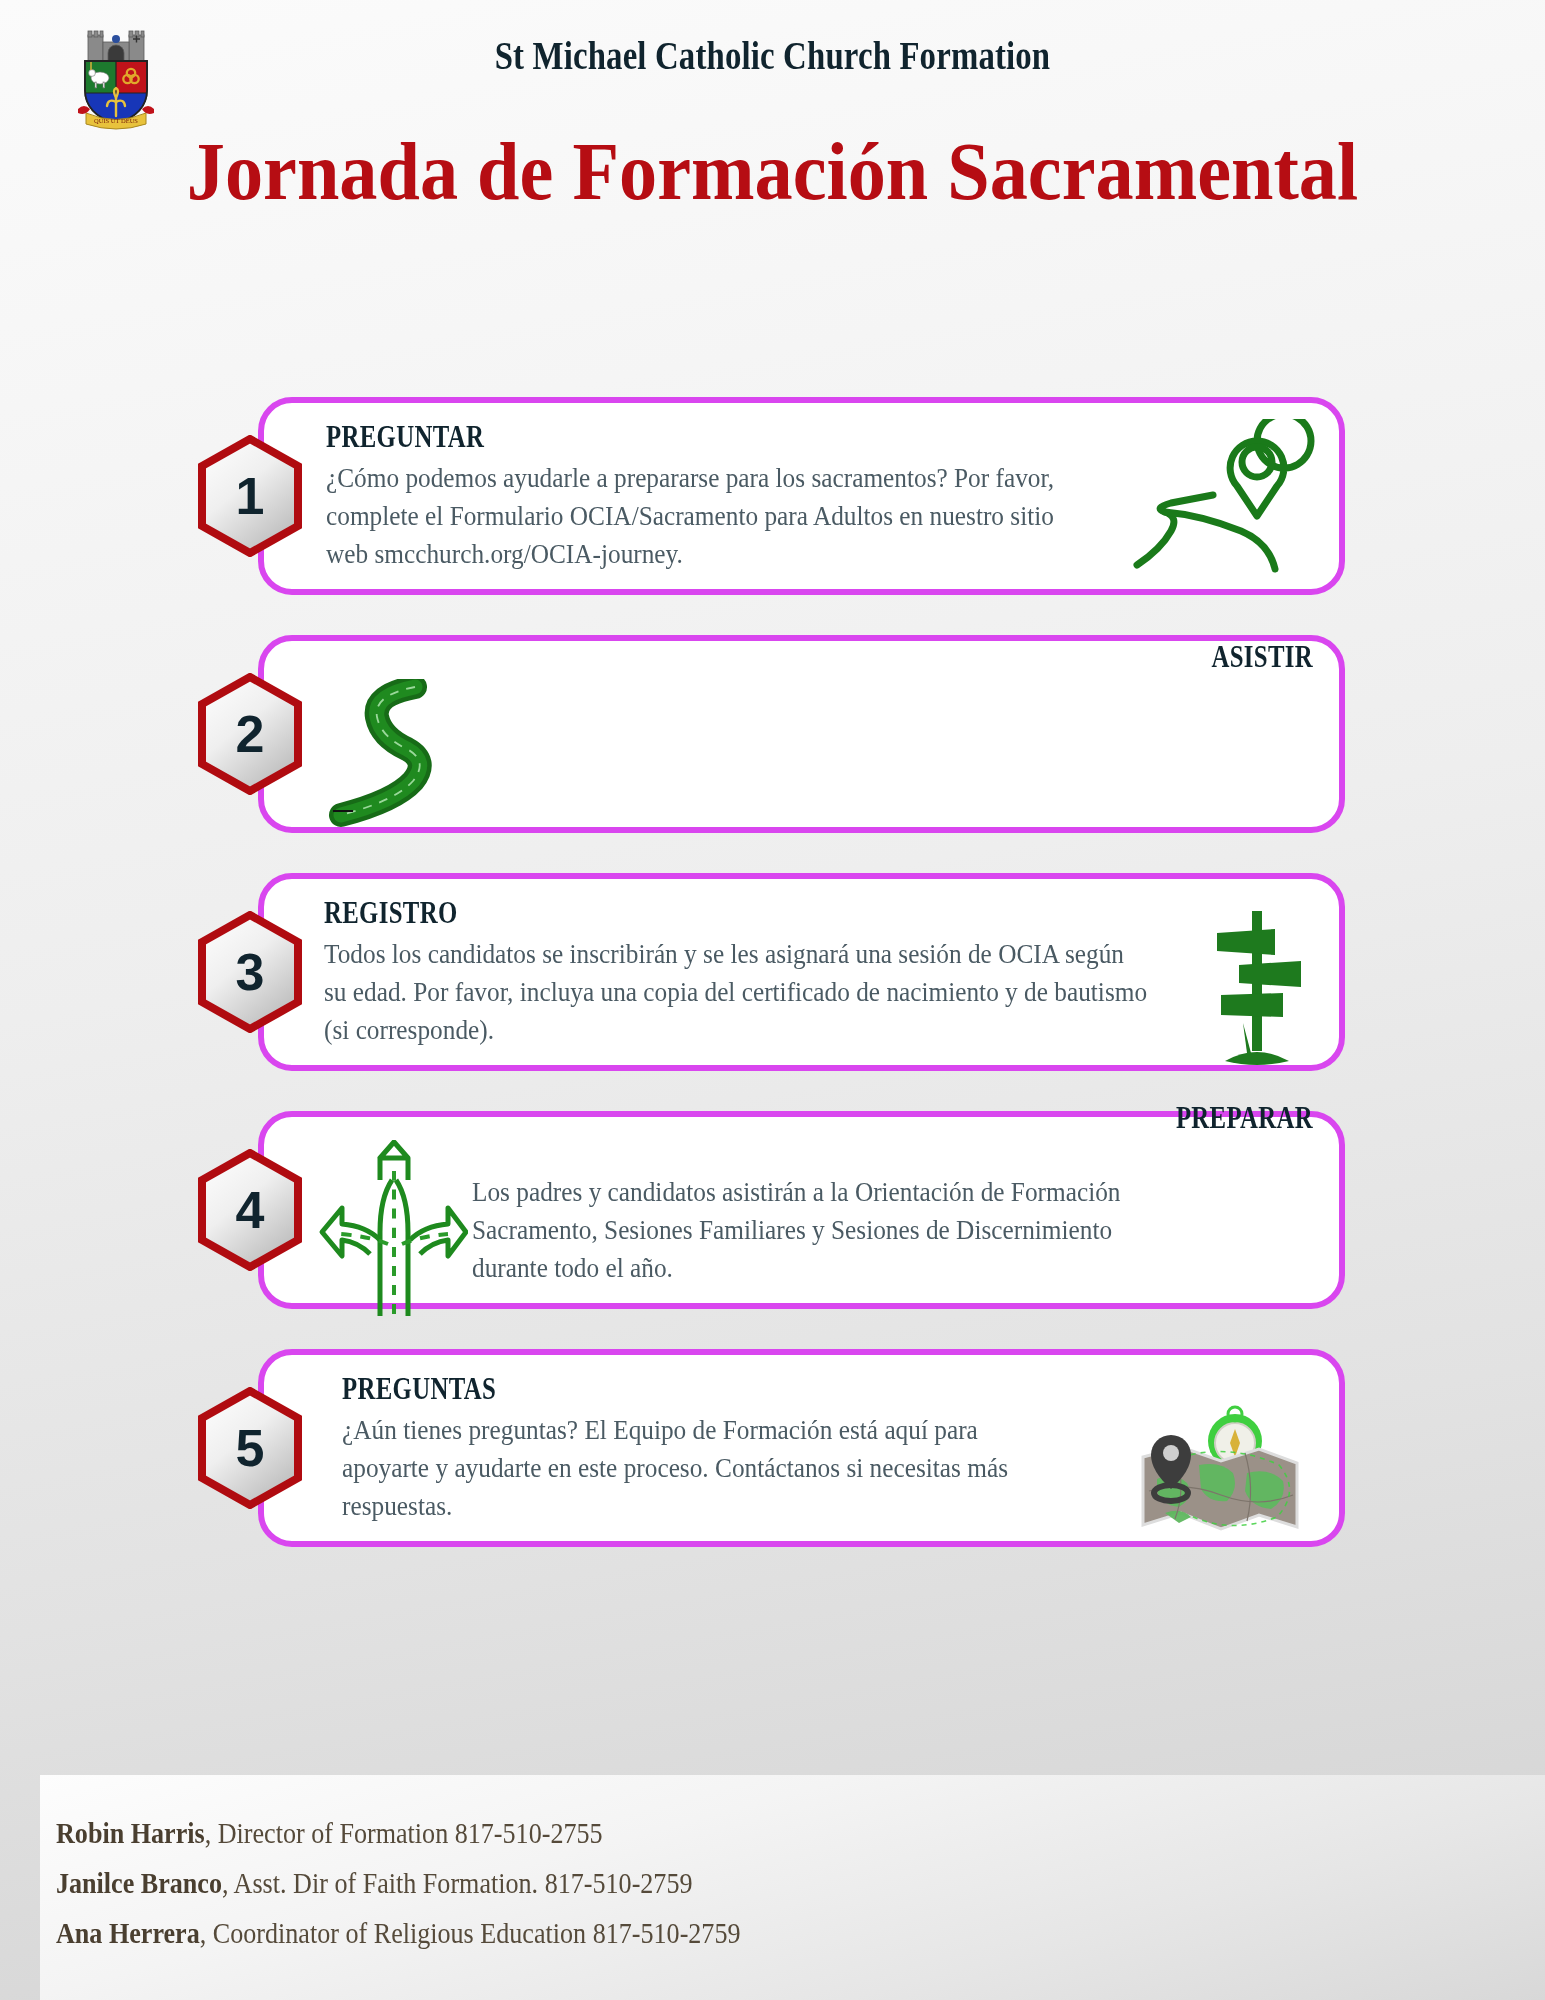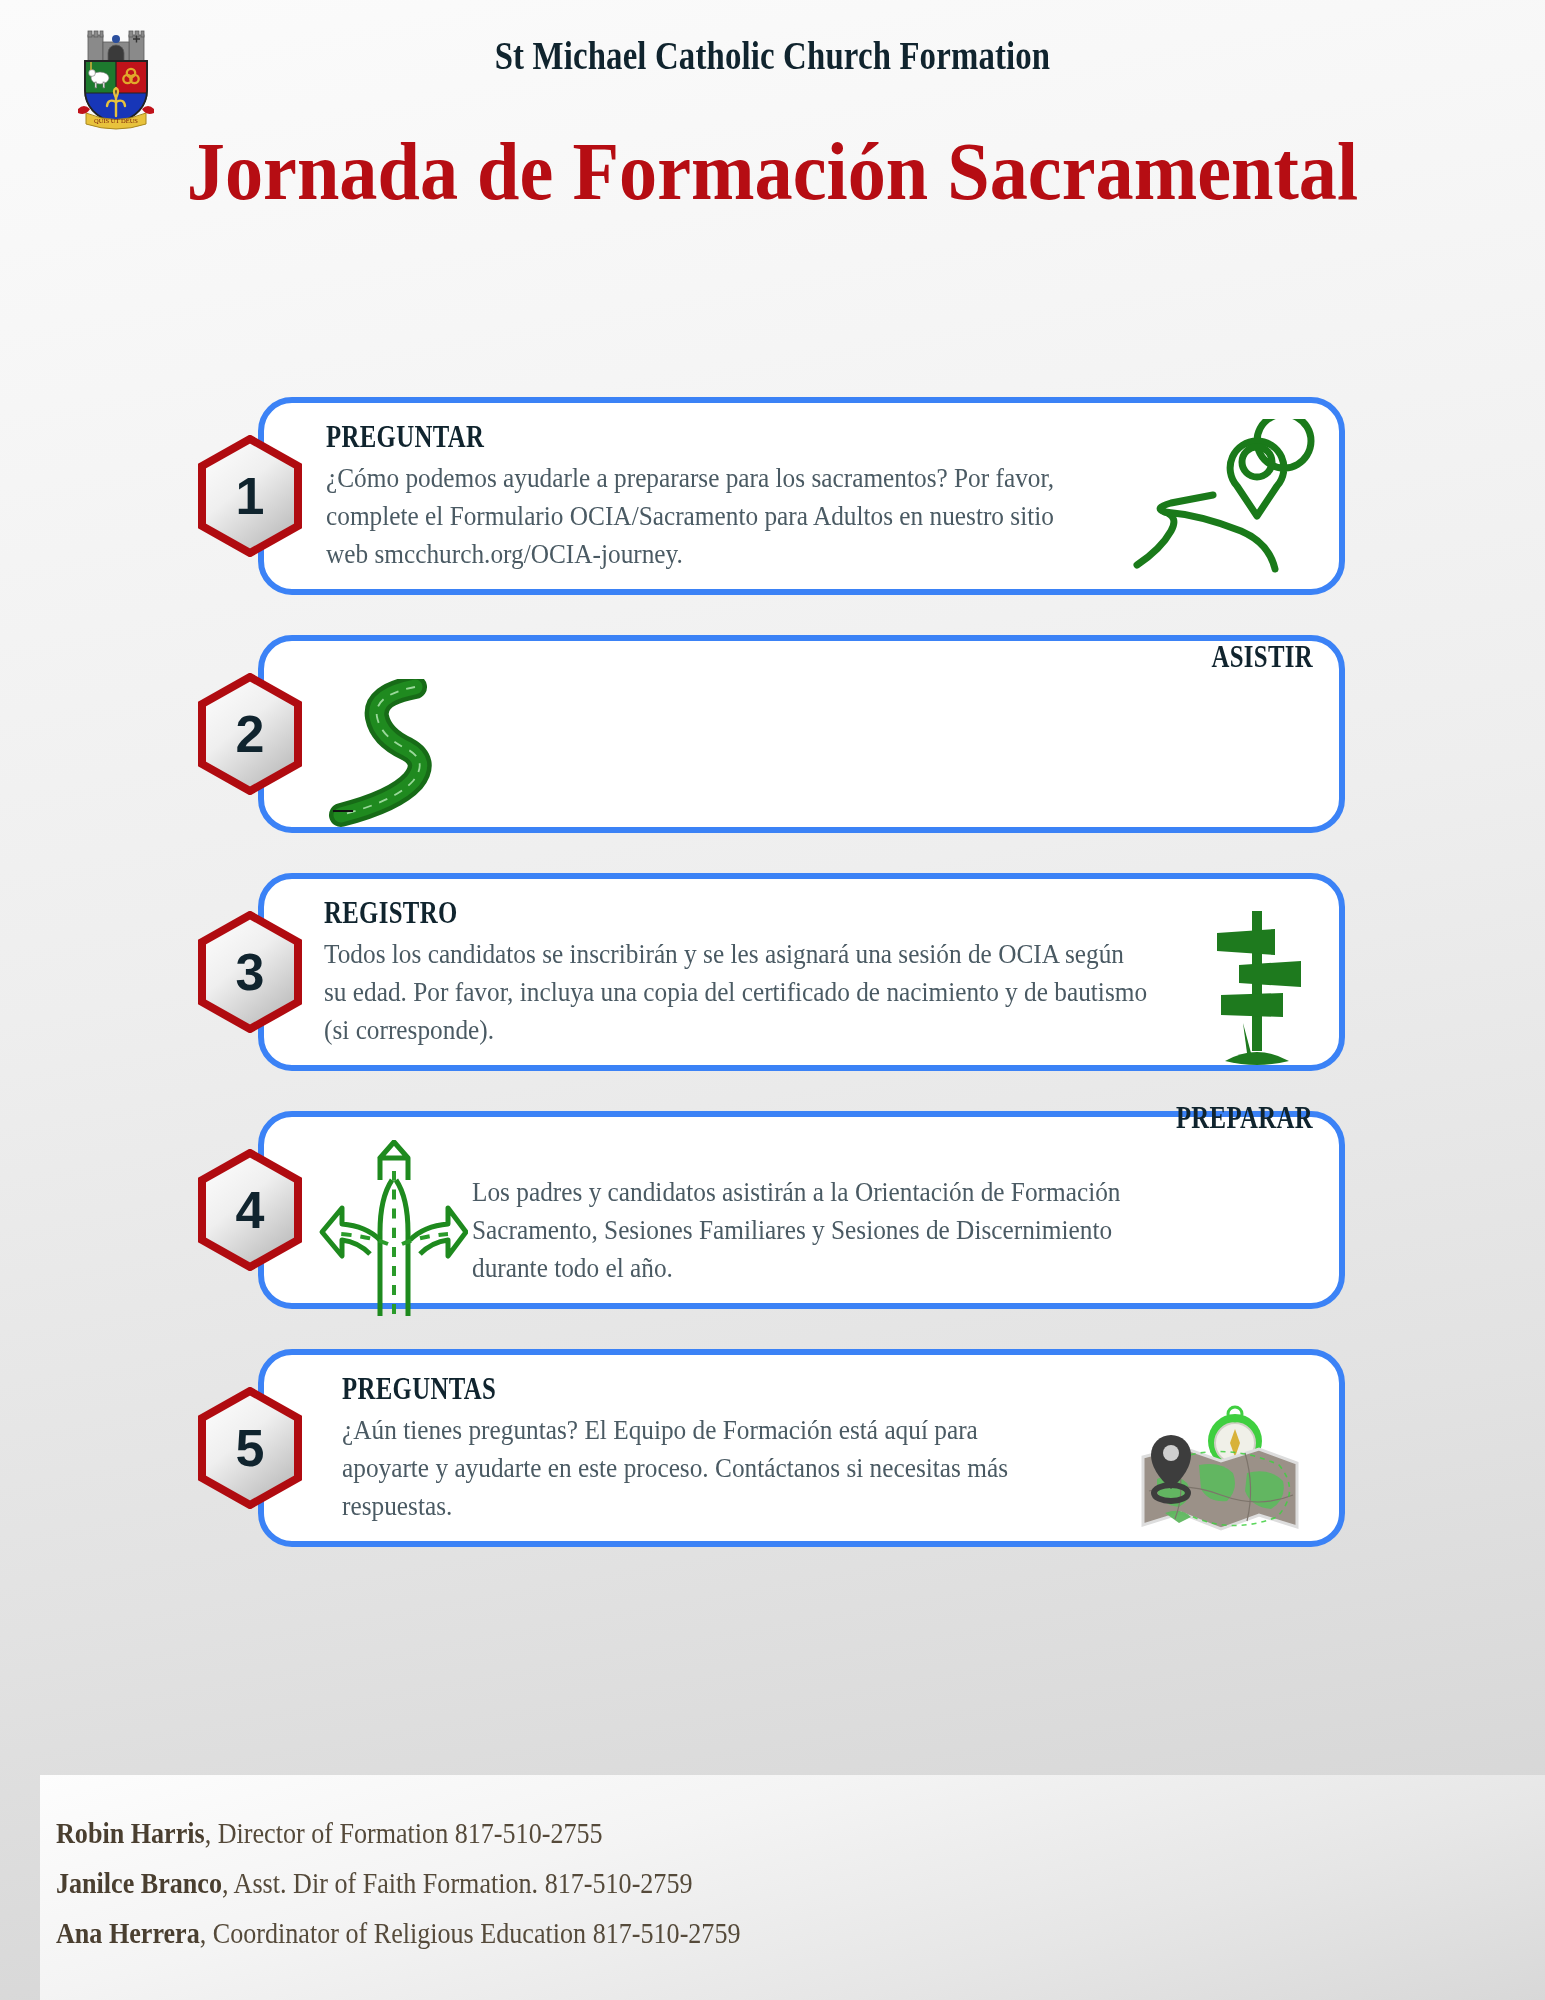--- a/index.html
+++ b/index.html
@@ -66,21 +66,21 @@
     margin-bottom: 16px;
     height: 222px;
   }
   .card {
     position: absolute;
     left: 258px;
     right: 200px;
     top: 12px;
     bottom: 12px;
     background: #ffffff;
-    border: 6px solid #3b82f6;
+    border: 6px solid #d946ef;
     border-radius: 34px;
     box-sizing: border-box;
   }
   .hex {
     position: absolute;
     left: 196px;
     top: 50%;
     transform: translateY(-50%);
     width: 108px;
     height: 122px;

